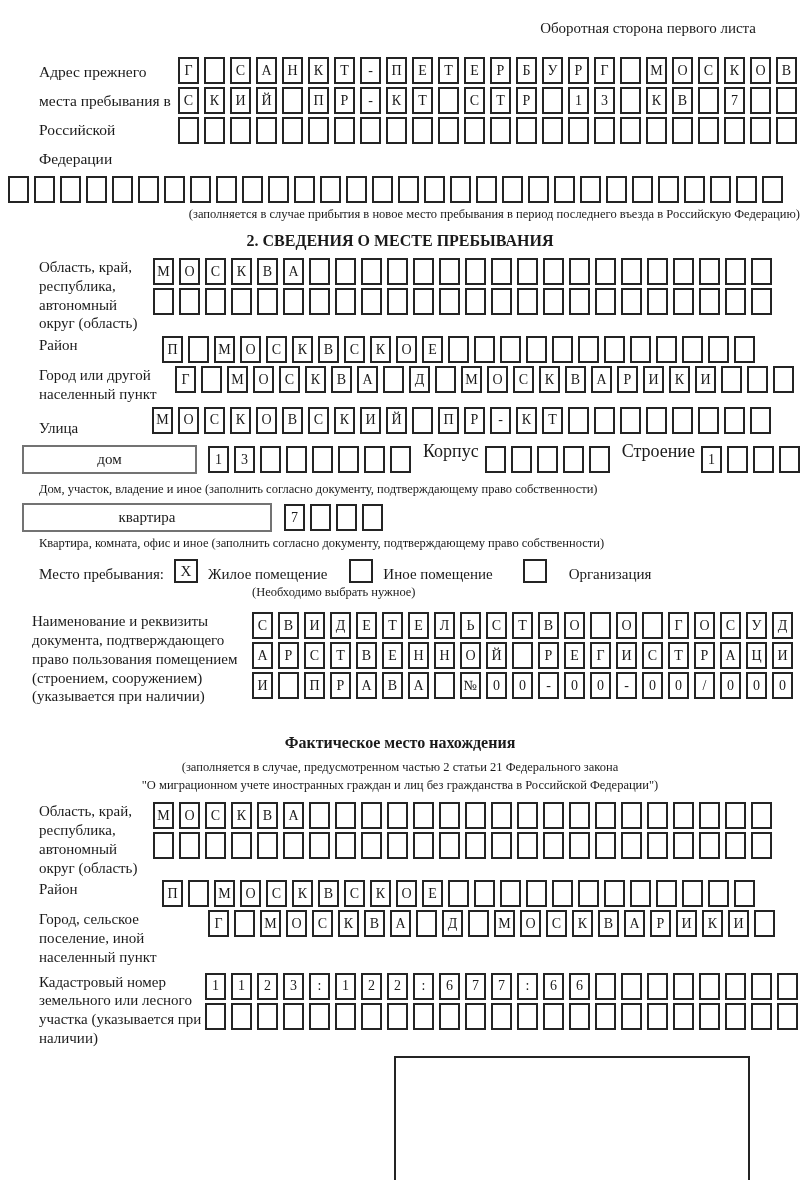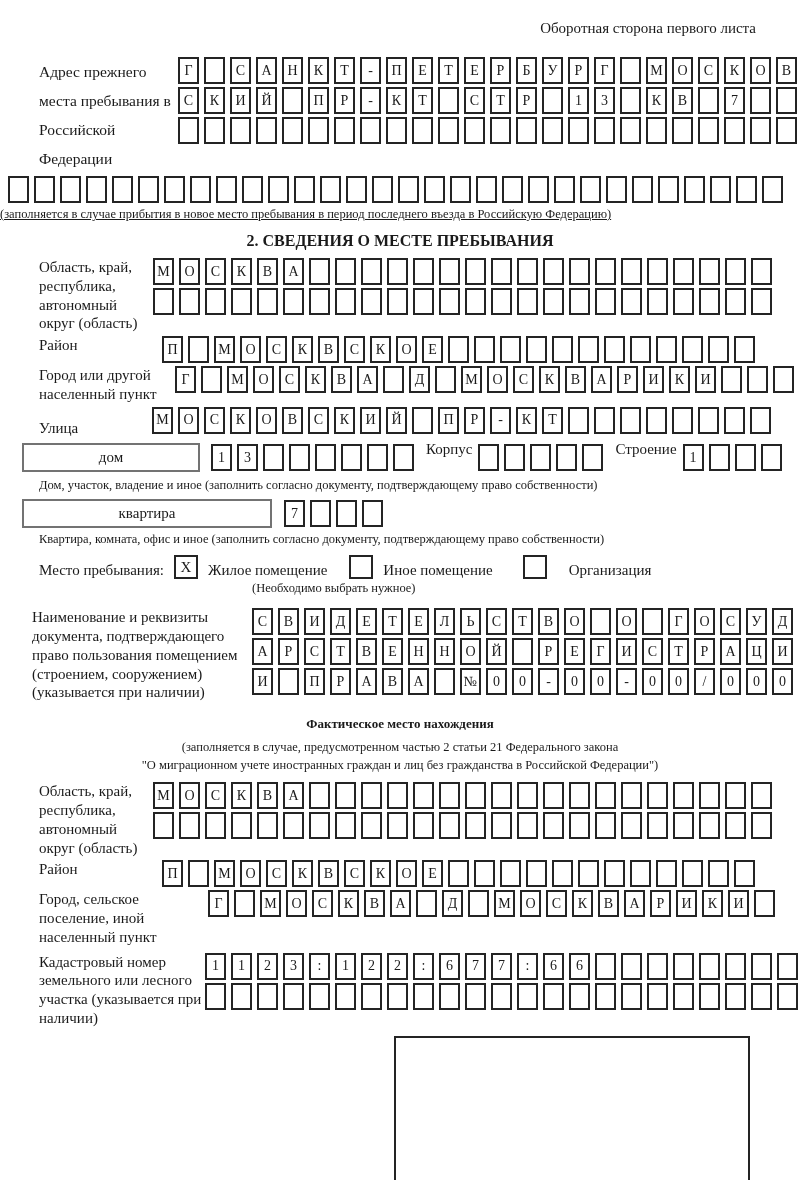--- a/index.html
+++ b/index.html
@@ -12,31 +12,31 @@
   .cell{flex:0 0 21px;width:21px;height:27px;box-sizing:border-box;border:2px solid #242424;
         display:flex;align-items:center;justify-content:center;font-size:14px;line-height:1;background:#fff;}
   .rowstack{display:flex;flex-direction:column;gap:3px;}
   .frow{display:flex;align-items:flex-start;margin-bottom:3px;}
   .flabel{box-sizing:border-box;padding-left:39px;line-height:1.25;font-size:15px;}
   .w153{flex:0 0 153px;} .w162{flex:0 0 162px;} .w175{flex:0 0 175px;} .w152{flex:0 0 152px;margin-top:12px;}
   .w252{flex:0 0 252px;padding-left:32px;} .w205{flex:0 0 205px;} .w208{flex:0 0 208px;}
   .labelA{flex:0 0 178px;box-sizing:border-box;padding-left:39px;line-height:29px;font-size:15.5px;}
   .fullrow{margin:3px 0 0 8px;}
   .caption{font-size:12.5px;margin-top:4px;}
-  .caption.center{text-align:left;text-decoration:underline;}
+  .caption.center{text-align:right;}
   .caption.indent{margin-left:39px;}
   .sec-title{text-align:center;font-weight:bold;font-size:16px;margin:10px 0 8px 0;}
-  .sub-title{text-align:center;font-weight:bold;font-size:13px;margin:14px 0 6px 0;}
+  .sub-title{text-align:center;font-weight:bold;font-size:16px;margin:28px 0 6px 0;}
   
   .house-row{display:flex;align-items:center;margin:4px 0 2px 22px;}
   .widebox{box-sizing:border-box;border:2px solid #737373;height:29px;display:flex;
            align-items:center;justify-content:center;font-size:15px;background:#fff;}
   .house-box{width:178px;margin-right:11px;}
   .apt-box{width:250px;margin-right:12px;}
-  .inline-lab{margin:0 6px 16px 12px;font-size:15px;}
+  .inline-lab{margin:0 6px 16px 12px;font-size:18px;}
   .apt-row{display:flex;align-items:center;margin:6px 0 2px 22px;}
   
   .stay-row{display:flex;align-items:flex-end;margin:8px 0 2px 39px;}
   .checkbox{width:24px;height:24px;box-sizing:border-box;border:2px solid #242424;display:flex;
             align-items:center;justify-content:center;font-size:15px;margin:0 10px 0 10px;background:#fff;}
   .stay-note{font-size:12.5px;margin:2px 0 12px 252px;}
   .opt-label{font-size:15px;}
   .fact-cap{font-size:12.5px;text-align:center;line-height:1.45;}
   
   .stamp-box{box-sizing:border-box;border:2px solid #242424;width:356px;height:178px;

